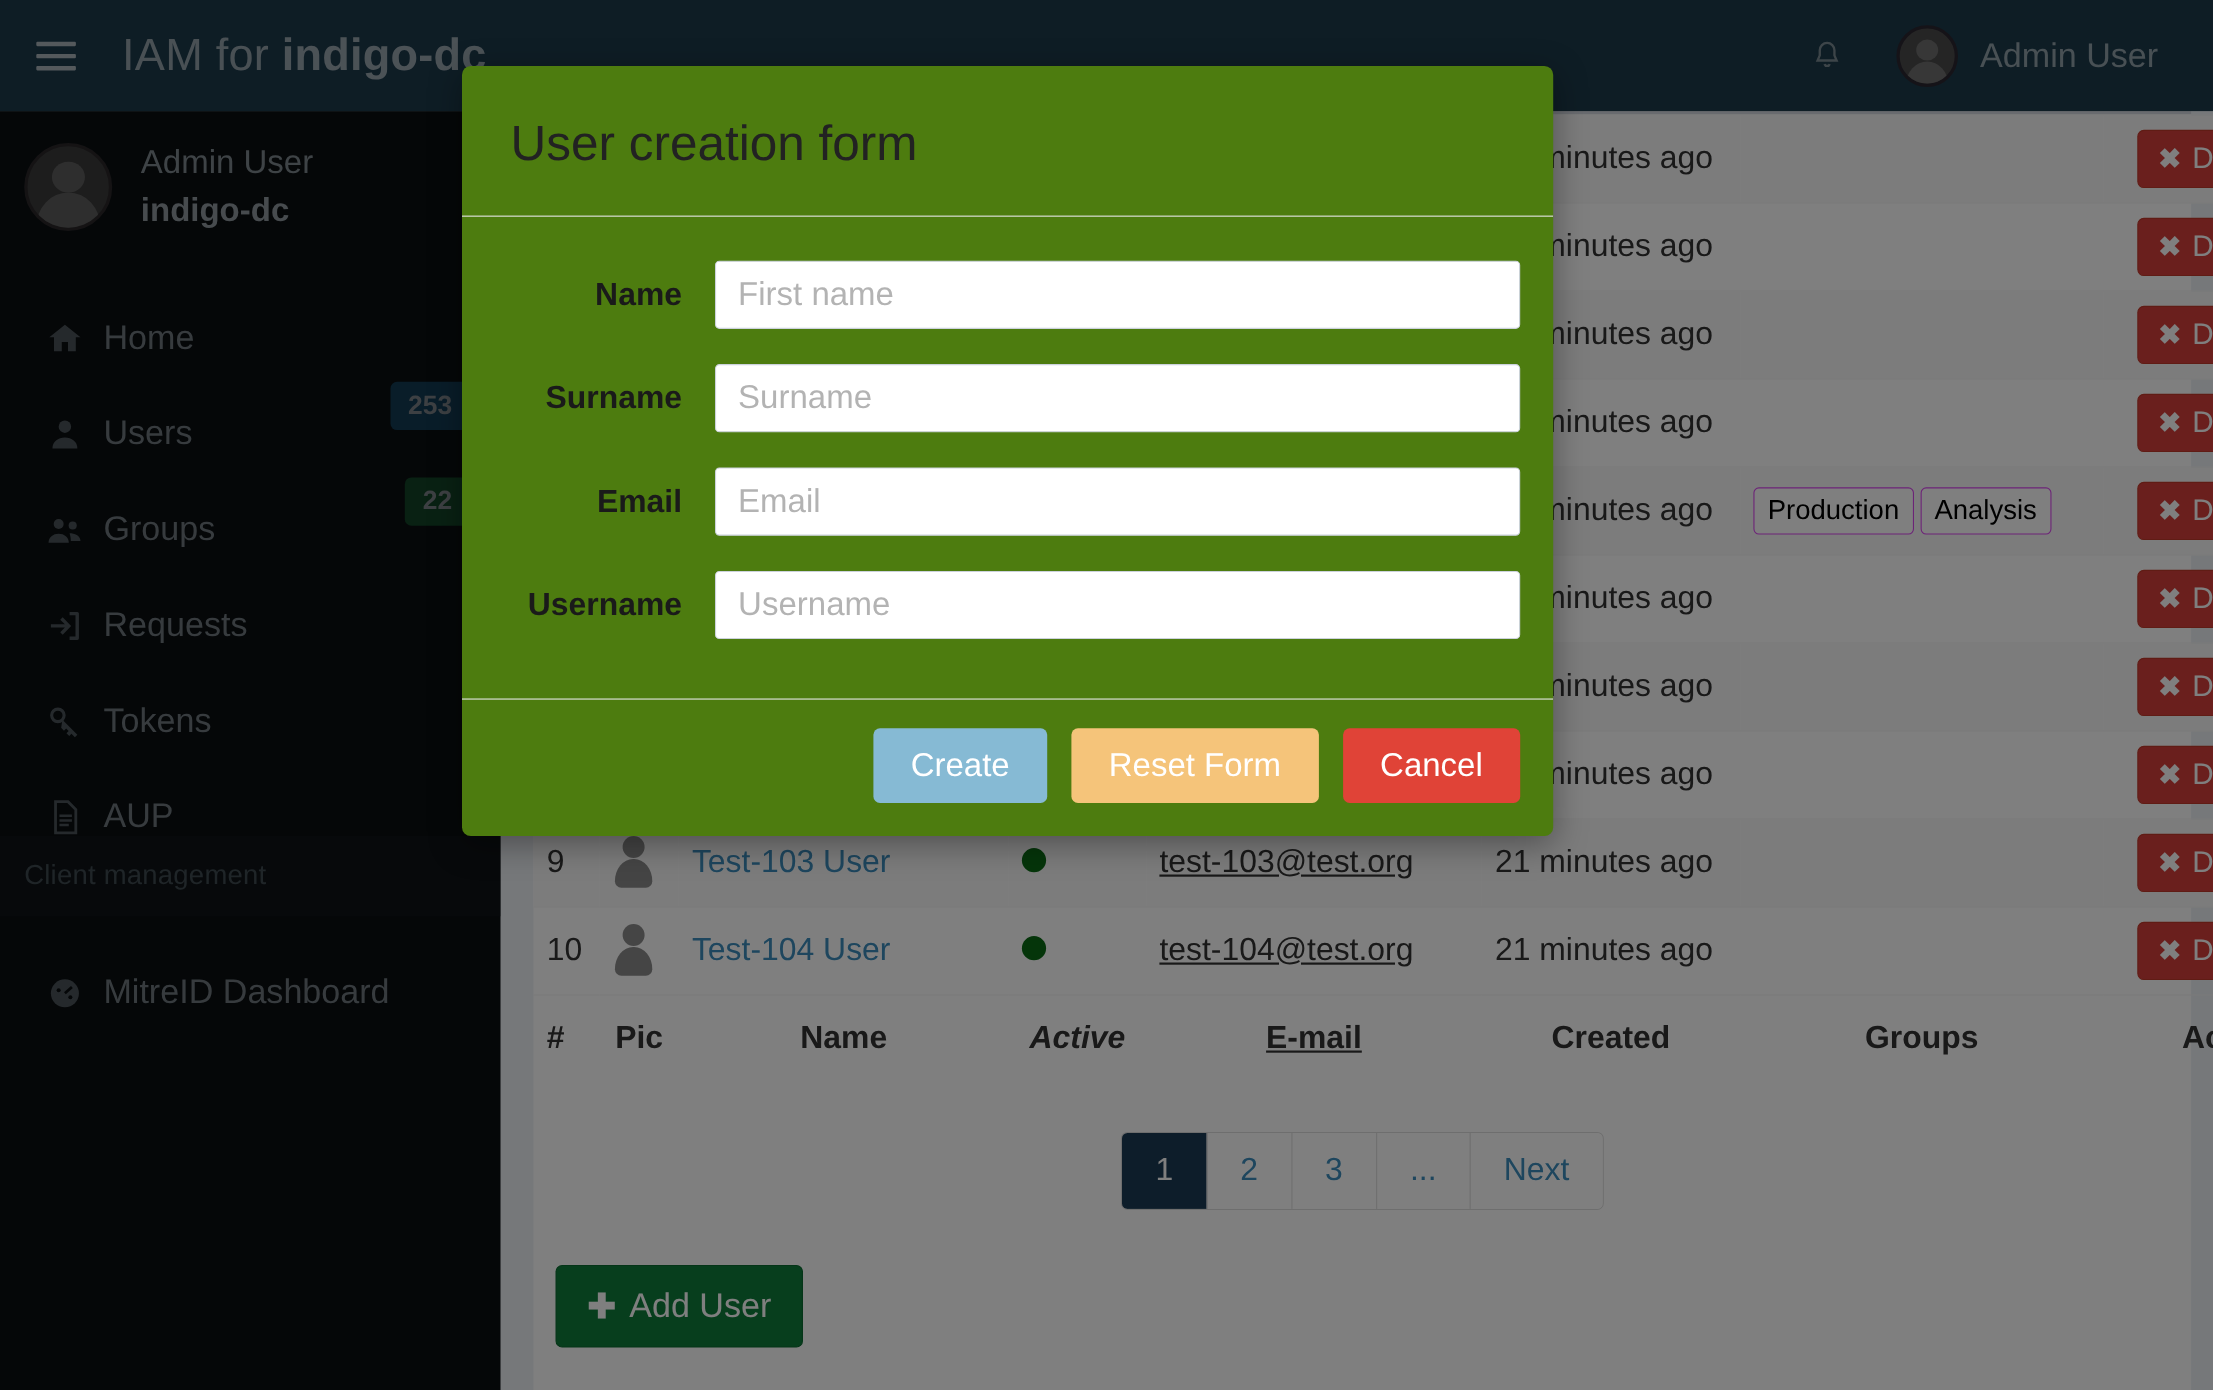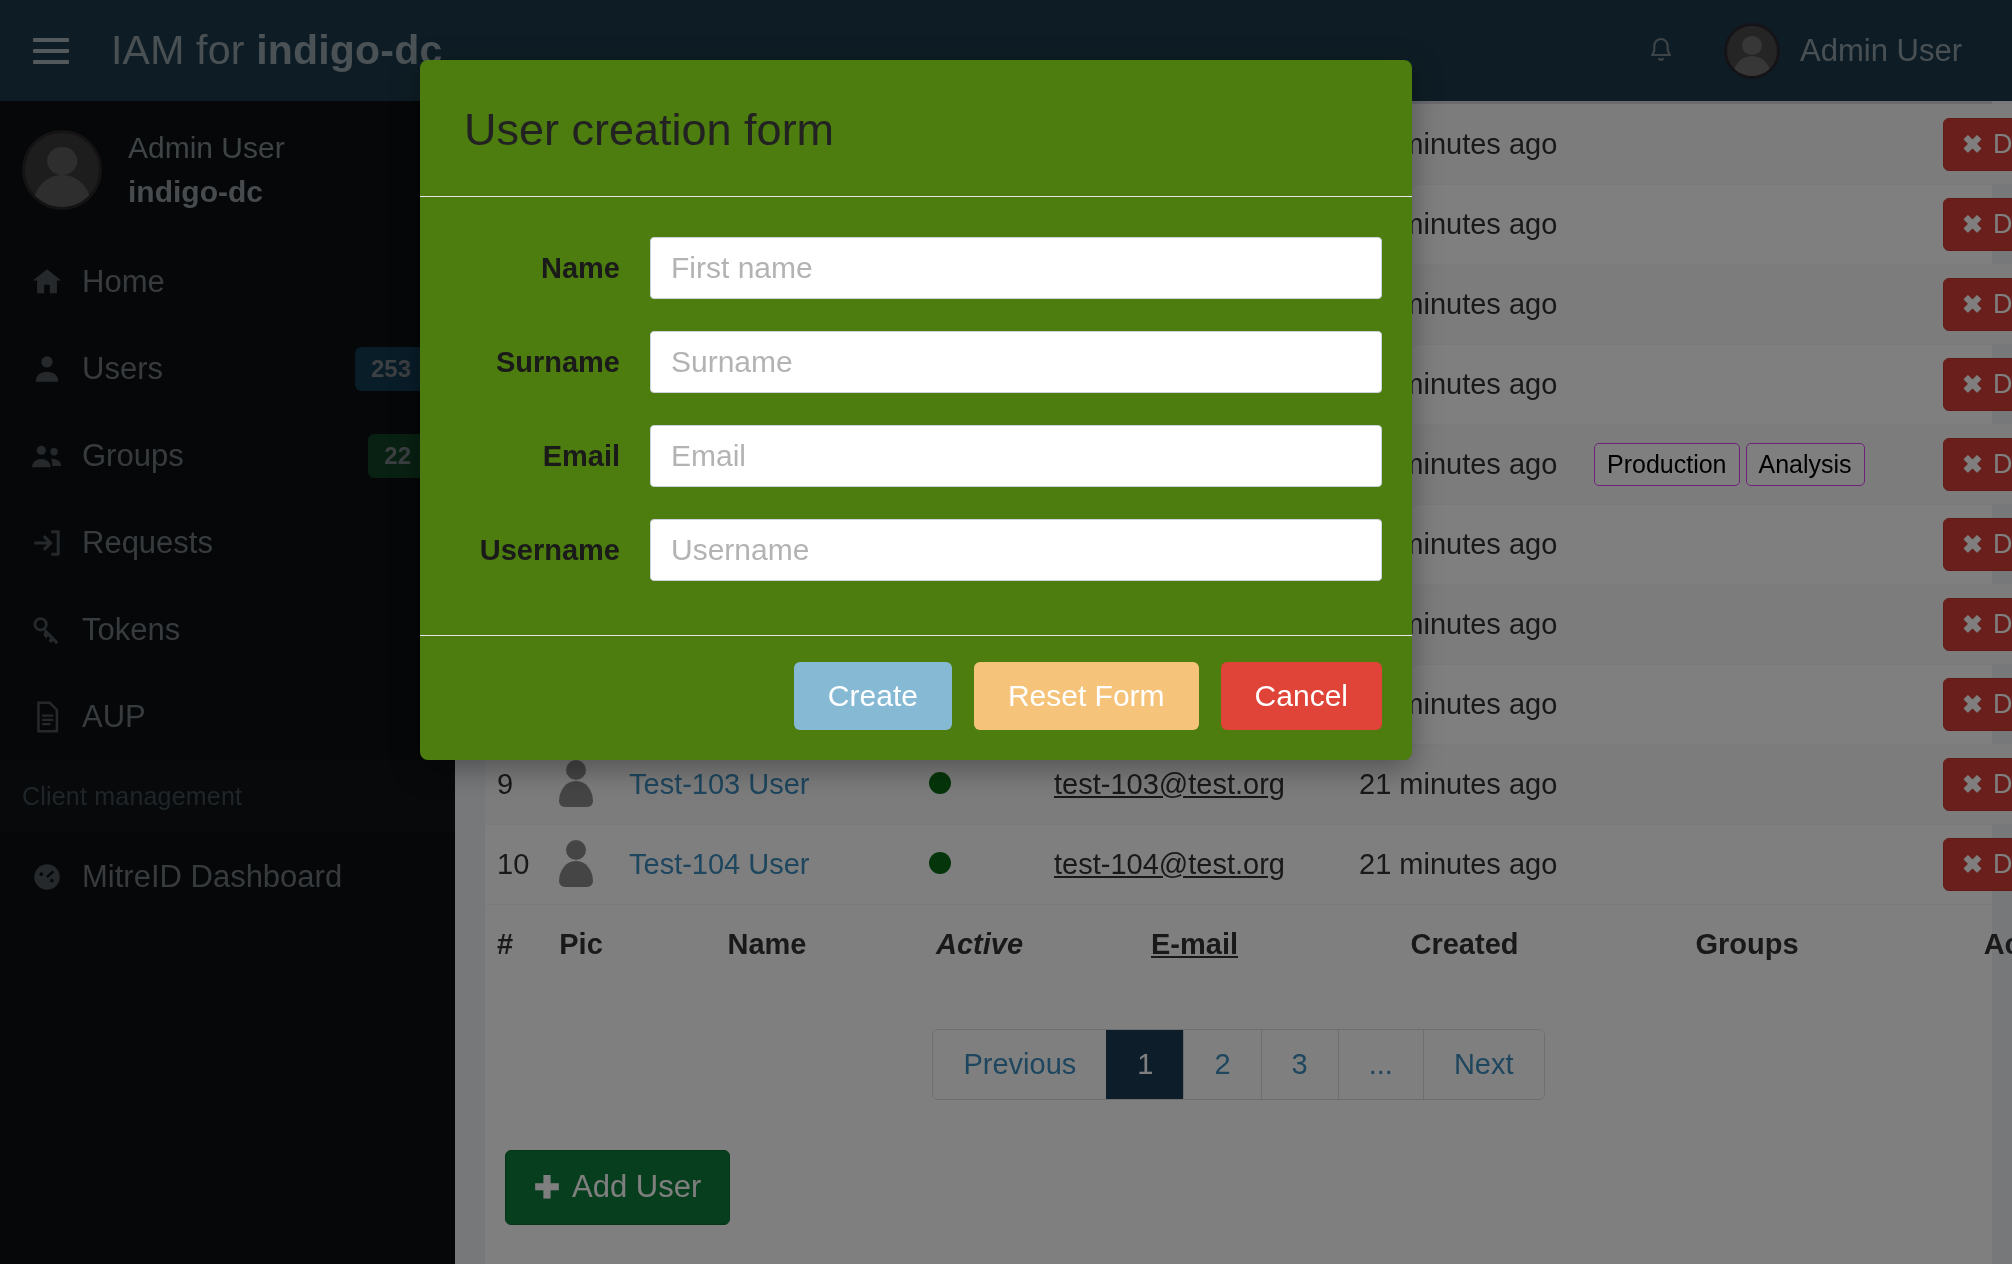--- a/index.html
+++ b/index.html
@@ -76,21 +76,21 @@
     width: 78%; height: 60%; border-radius: 50% 50% 0 0 / 70% 70% 0 0; background: #5d5d5d;
   }
   .side-user-text { display: flex; flex-direction: column; gap: 10px; }
   .side-user-name { font-size: 30px; color: #7d868c; }
   .side-user-org { font-size: 30px; color: #8e979d; font-weight: 700; }
   .side-header {
     font-size: 25px; color: #3f4a50; padding: 22px 0 22px 22px;
     background: #0e1317; letter-spacing: .2px;
   }
   .side-item {
-    display: flex; align-items: center; height: 87px; padding-left: 30px;
+    display: flex; align-items: flex-end; height: 87px; padding-left: 42px;
     cursor: pointer; position: relative;
   }
   .side-item .si-icon {
     width: 52px; display: flex; align-items: center; justify-content: flex-start;
     color: #4b5358; flex: none;
   }
   .side-item .si-icon svg { width: 34px; height: 34px; fill: #4b5358; }
   .side-label { font-size: 31px; color: #6e777d; font-weight: 400; }
   .badge {
     position: absolute; right: 28px; top: 50%; transform: translateY(-50%);
@@ -452,21 +452,20 @@
               <th class="col-active">Active</th>
               <th class="col-email">E-mail</th>
               <th class="col-created">Created</th>
               <th class="col-groups">Groups</th>
               <th class="col-actions">Actions</th>
             </tr>
           </tfoot>
       </table>
       <div class="pager-wrap">
         <div class="pager" id="pager">
-            <div class="pg">Previous</div>
             <div class="pg active">1</div>
             <div class="pg">2</div>
             <div class="pg">3</div>
             <div class="pg">...</div>
             <div class="pg">Next</div>
           </div>
       </div>
       <div class="addrow">
         <button class="btn-add">
           <span class="plus-glyph">✚</span>

